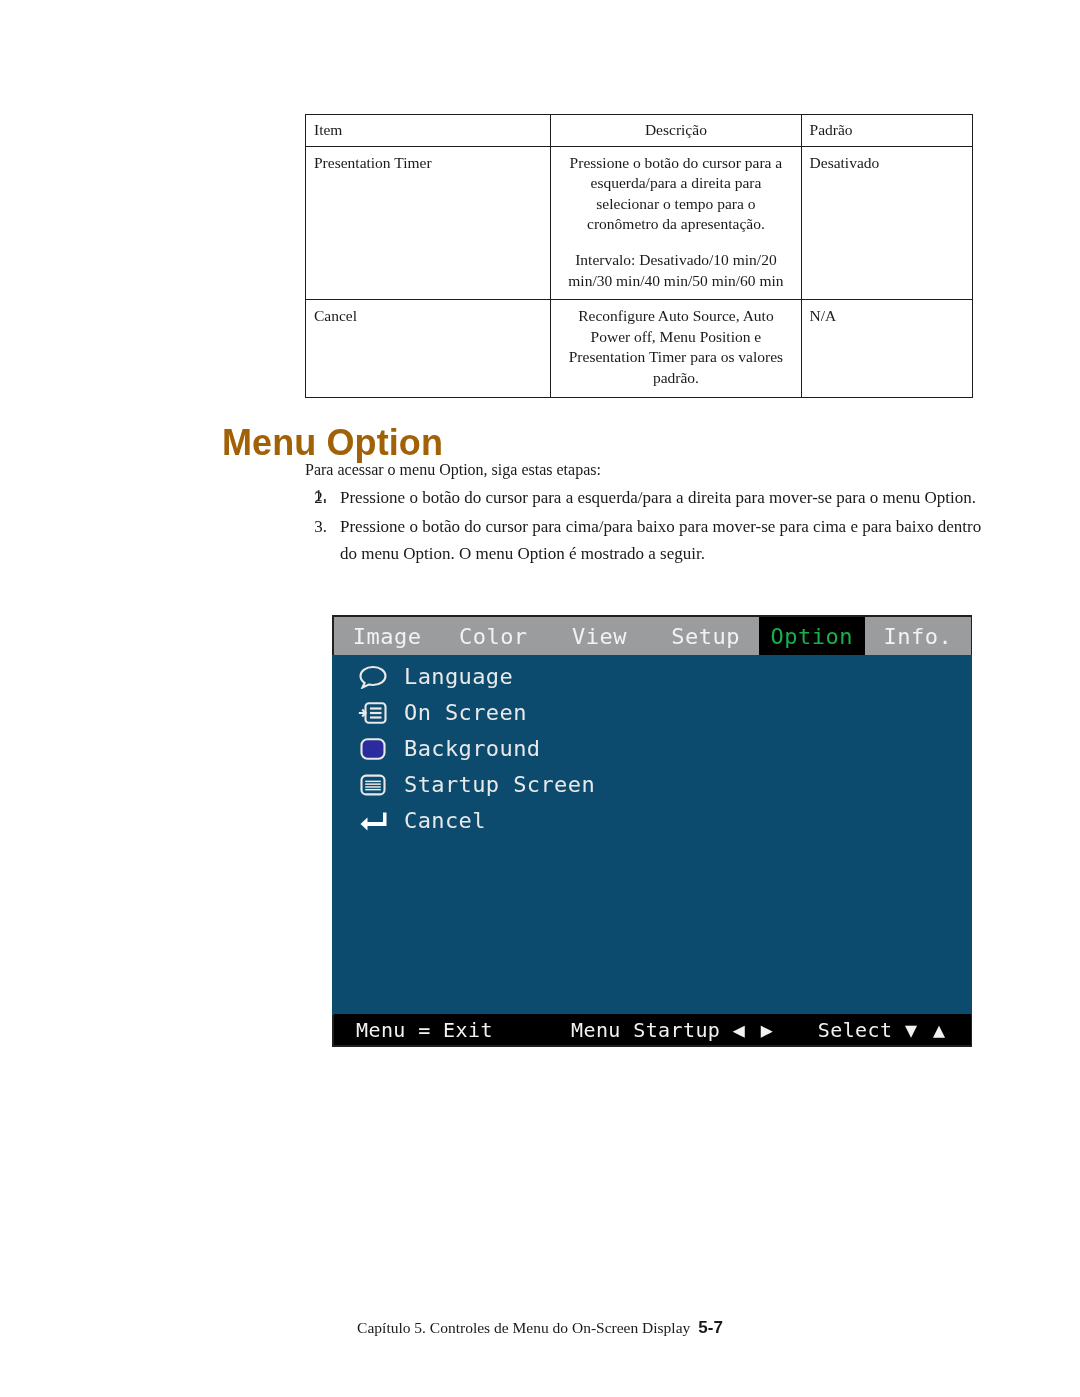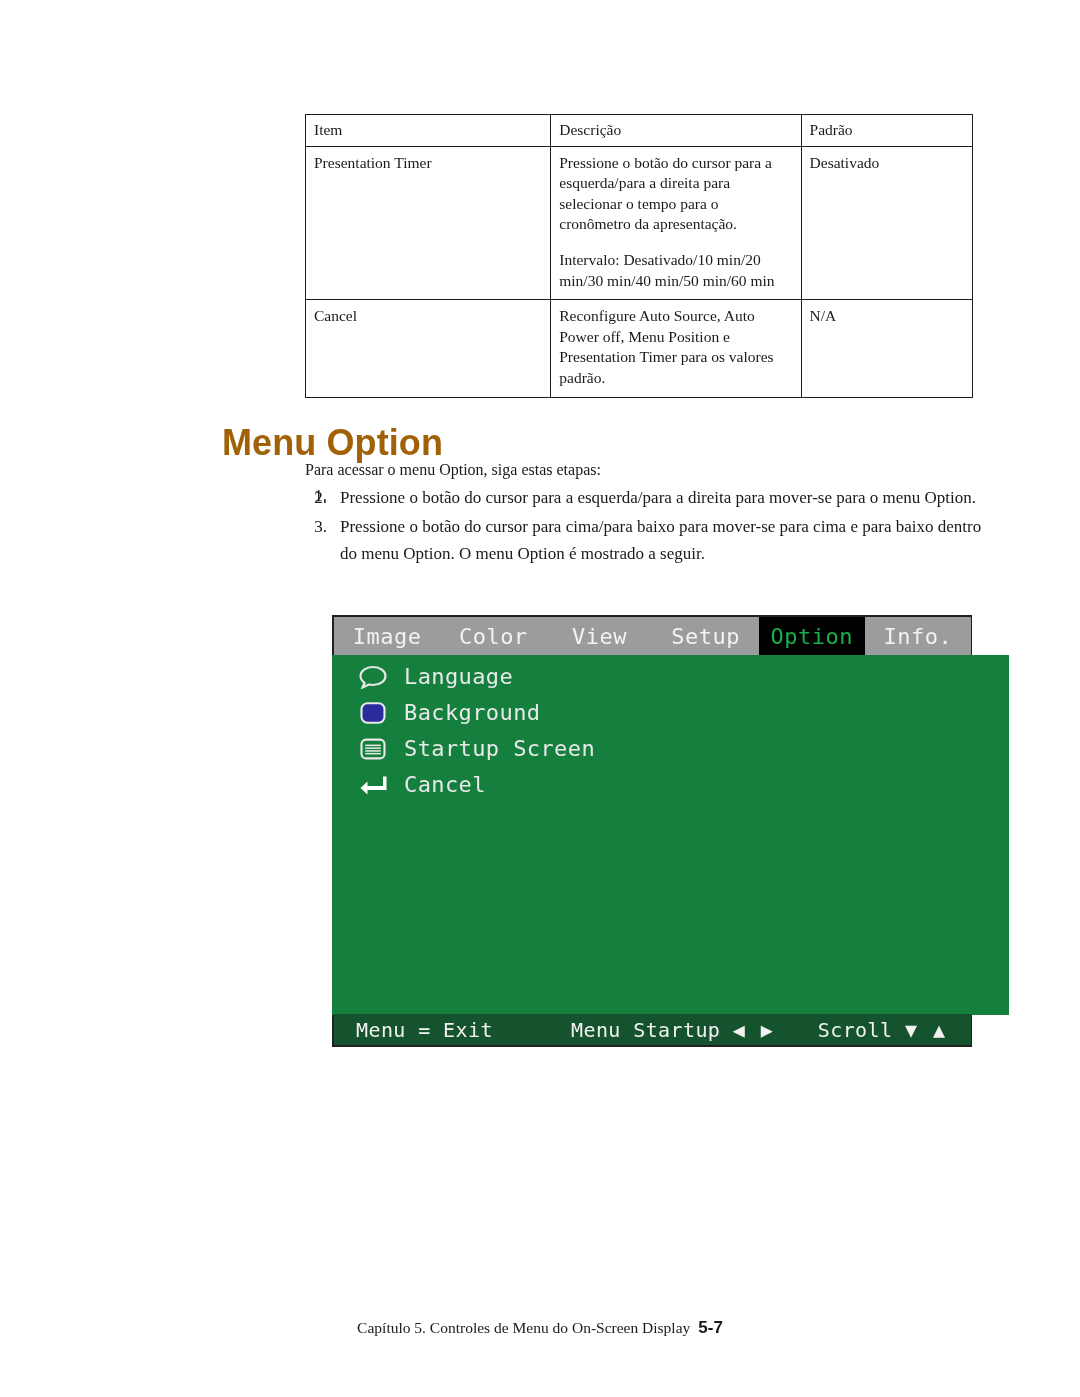--- a/index.html
+++ b/index.html
@@ -31,21 +31,21 @@
     border-collapse: collapse;
     font-size: 15.5px;
   }
   .spec-table td {
     border: 1px solid #1d1d1d;
     vertical-align: top;
     padding: 6px 8px 8px 8px;
     line-height: 1.33;
   }
   .spec-table .col-item   { width: 249px; }
-  .spec-table .col-desc   { width: 253px; }
+  .spec-table .col-desc   { width: 253px; text-align: center; }
   .spec-table .col-def    { width: 166px; }
   .spec-table thead td {
     font-weight: normal;
     padding-top: 5px;
     padding-bottom: 5px;
   }
   .cell-gap { display: block; height: 15px; }
 
   
   .section-heading {
@@ -123,22 +123,21 @@
     background: #000000;
     color: #16b14b;
   }
 
   .osd-body {
     position: absolute;
     left: 0;
     top: 40px;
     width: 640px;
     height: 360px;
-    background: #15803d;
-    padding-left: 37px;
+    background: #0c4a6e;
   }
   .osd-list {
     position: absolute;
     left: 24px;
     top: 4px;
     width: 590px;
   }
   .osd-item {
     display: flex;
     align-items: center;
@@ -160,21 +159,21 @@
     letter-spacing: 0.4px;
     line-height: 1;
   }
 
   .osd-footer {
     position: absolute;
     left: 2px;
     bottom: 2px;
     width: 637px;
     height: 31px;
-    background: #14532d;
+    background: #000000;
     color: #f2f2f2;
     font-size: 20px;
     letter-spacing: 0.4px;
     display: flex;
     align-items: center;
   }
   .osd-foot-left   { position: absolute; left: 22px; }
   .osd-foot-center { position: absolute; left: 237px; }
   .osd-foot-right  { position: absolute; right: 24px; }
   .arrow-pair { letter-spacing: 2px; }
@@ -261,20 +260,32 @@
 
         <div class="osd-item">
           <span class="osd-icon">
             <svg width="30" height="24" viewBox="0 0 30 24">
               <path d="M15 2 C22 2 27.5 6 27.5 11 C27.5 16 22 20 15 20 C13.5 20 12.1 19.85 10.8 19.55 L4.5 22.5 L6.6 17.8 C3.9 16.05 2.5 13.7 2.5 11 C2.5 6 8 2 15 2 Z" fill="none" stroke="#e9e9e9" stroke-width="2.1"></path>
             </svg>
           </span>
           <span class="osd-label">Language</span>
         </div>
 
+        <div class="osd-item">
+          <span class="osd-icon">
+            <svg width="30" height="24" viewBox="0 0 30 24">
+              <rect x="7.5" y="2.2" width="20" height="19.6" rx="3.4" ry="3.4" fill="none" stroke="#e9e9e9" stroke-width="2.1"></rect>
+              <rect x="12" y="6.4" width="11.5" height="2.2" fill="#e9e9e9"></rect>
+              <rect x="12" y="10.9" width="11.5" height="2.2" fill="#e9e9e9"></rect>
+              <rect x="12" y="15.4" width="11.5" height="2.2" fill="#e9e9e9"></rect>
+              <path d="M0.8 12 L7.2 12 M4.2 8.6 L7.6 12 L4.2 15.4" fill="none" stroke="#e9e9e9" stroke-width="2.1"></path>
+            </svg>
+          </span>
+          <span class="osd-label">On Screen</span>
+        </div>
 
         <div class="osd-item">
           <span class="osd-icon">
             <svg width="30" height="24" viewBox="0 0 30 24">
               <rect x="3.5" y="2.2" width="23" height="19.6" rx="6" ry="6" fill="#2b2b9e" stroke="#e9e9e9" stroke-width="2.1"></rect>
             </svg>
           </span>
           <span class="osd-label">Background</span>
         </div>
 
@@ -303,21 +314,21 @@
       </div>
     </div>
 
     <div class="osd-footer">
       <span class="osd-foot-left">Menu = Exit</span>
       <span class="osd-foot-center">
         <span>Menu Startup</span>
         <span class="arrow-pair">◀ ▶</span>
       </span>
       <span class="osd-foot-right">
-        <span>Scroll</span>
+        <span>Select</span>
         <span class="arrow-pair">▼ ▲</span>
       </span>
     </div>
 
   </div>
 
   <div class="page-footer">
     <span>Capítulo 5. Controles de Menu do On-Screen Display</span><span class="folio">5-7</span>
   </div>
 

